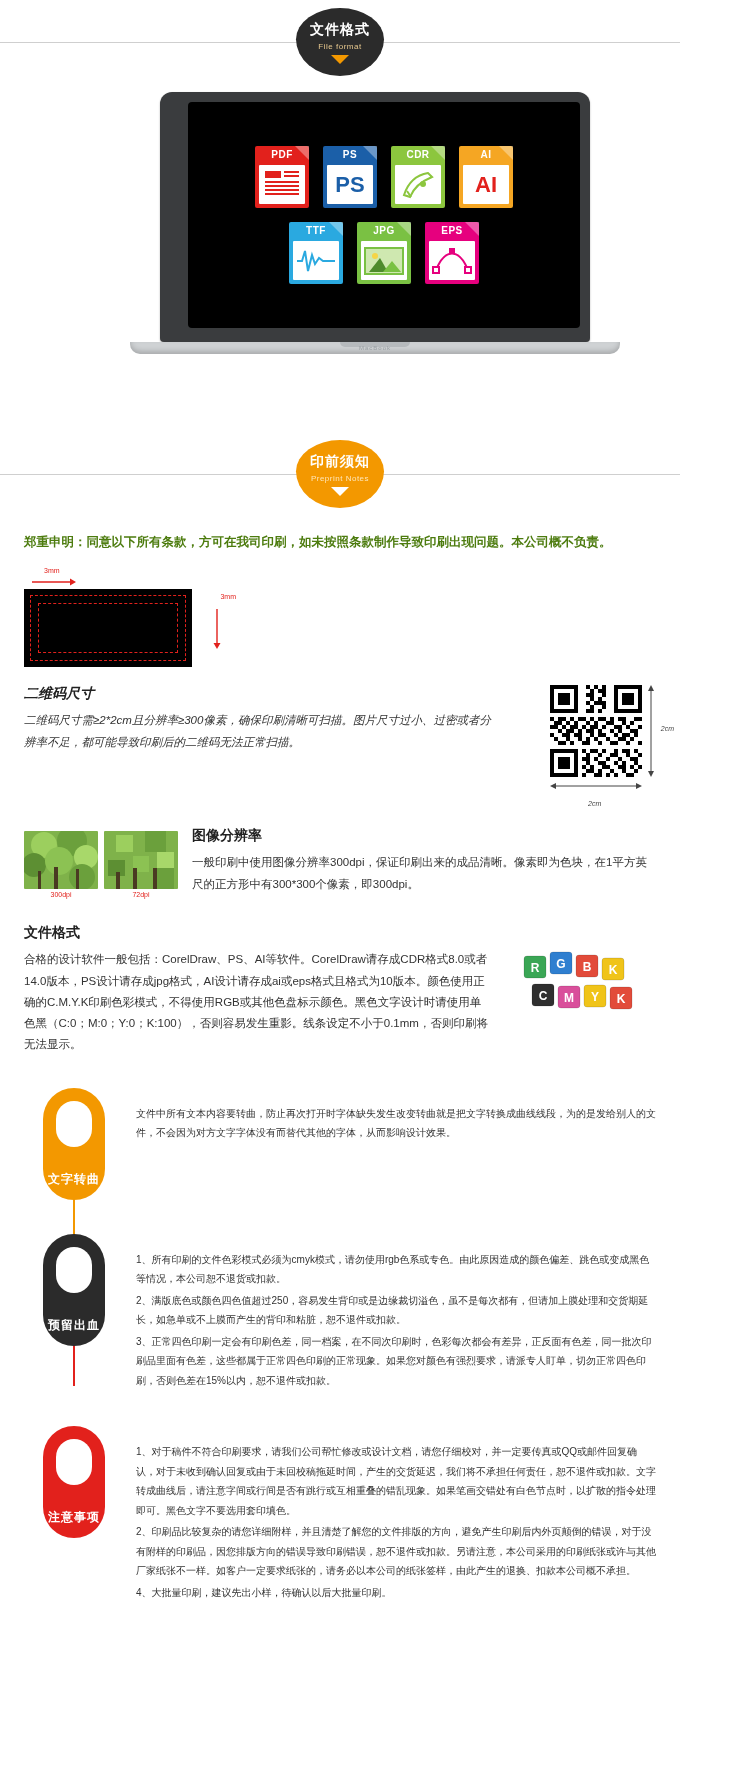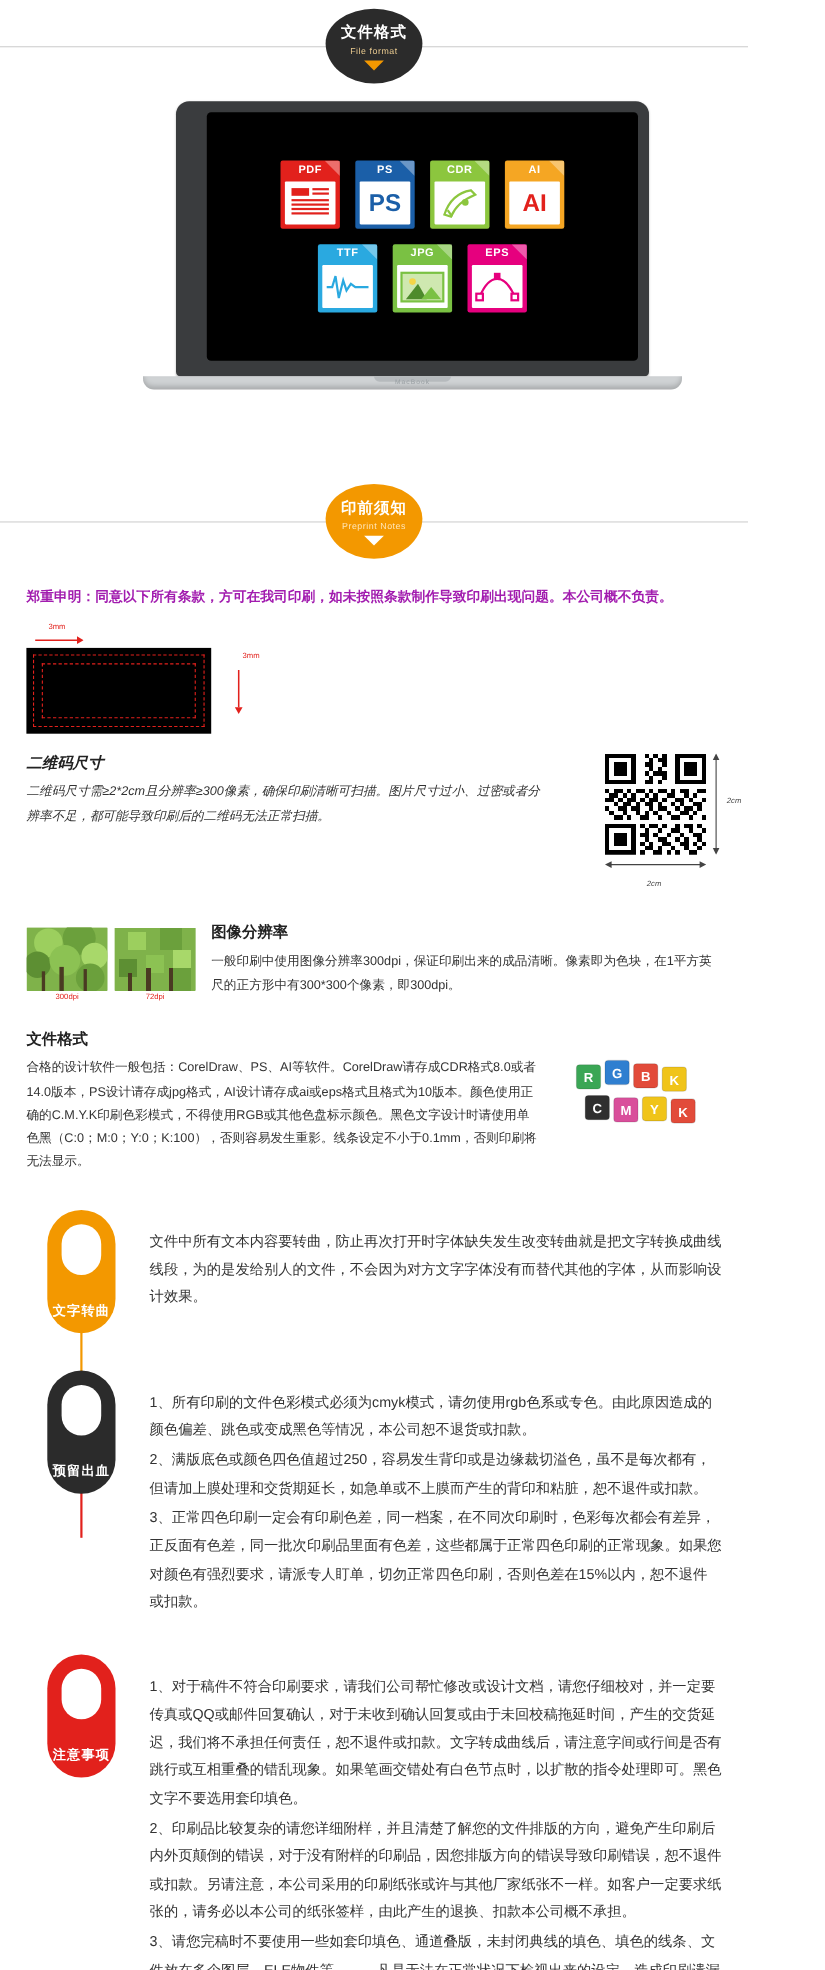--- a/index.html
+++ b/index.html
@@ -82,21 +82,21 @@
     position:absolute; left:50%; transform:translateX(-50%); top:0;
     width:70px; height:5px; background:#b6babd; border-radius:0 0 6px 6px;
   }
   .laptop-label {
     position:absolute; bottom:3px; left:0; right:0; text-align:center;
     font-size:6px; color:#9aa0a4; letter-spacing:1px;
   }
 
   
   .statement {
-    margin:14px 24px 0 24px; font-size:12.5px; font-weight:bold; color:#a21caf;
+    margin:14px 24px 0 24px; font-size:12.5px; font-weight:bold; color:#4d7c0f;
     line-height:1.7;
   }
   .blk { margin:18px 24px 0 24px; position:relative; }
   .blk h3 { font-size:14px; margin:0 0 7px 0; font-weight:bold; color:#222; }
   .blk p { font-size:11.5px; line-height:1.85; margin:0; color:#333; }
 
   .bleed-row { display:flex; gap:16px; align-items:flex-start; }
   .bleed-art {
     width:168px; height:78px; background:#000; position:relative; flex:none; margin-top:18px;
   }
@@ -146,21 +146,21 @@
   }
   .pill.orange { background:#f39800; }
   .pill.dark   { background:#2b2b2b; }
   .pill.red    { background:#e2211c; }
   .connector {
     position:absolute; left:50%; transform:translateX(-50%); top:100px; bottom:-40px;
     width:2px; background:#f39800; z-index:1;
   }
   .connector.dark { background:#e2211c; }
   .pill-text { flex:1; padding:16px 24px 0 4px; }
-  .pill-text p { font-size:13px; line-height:1.95; margin:0 0 2px 0; color:#333; }
+  .pill-text p { font-size:10px; line-height:1.95; margin:0 0 2px 0; color:#333; }
 </style>
 </head>
 <body>
 
 <div class="page">
 
   <div class="badge-wrap">
     <div class="badge-line"></div>
     <div class="badge">
       <div class="cn">文件格式</div>
@@ -452,21 +452,21 @@
         <svg style="position:absolute; left:0; bottom:-16px;" width="92" height="14" viewBox="0 0 92 14">
           <line x1="2" y1="7" x2="90" y2="7" stroke="#444" stroke-width="1"></line>
           <polygon points="6,4 0,7 6,10" fill="#444"></polygon>
             <polygon points="86,4 92,7 86,10" fill="#444"></polygon>
         </svg>
         <span class="qr-dim-h" style="left:38px; bottom:-30px;">2cm</span>
       </div>
     </div>
   </div>
 
-  <div class="blk" style="margin-top:44px;">
+  <div class="blk" style="margin-top:32px;">
     <div class="res-row">
       <div class="res-imgs">
         <div class="res-img">
           <div class="ph">
             <svg width="74" height="58" viewBox="0 0 74 58">
               <rect width="74" height="58" fill="#7fb24a"></rect>
               <circle cx="20" cy="14" r="13" fill="#9ccf5e"></circle>
                 <circle cx="48" cy="10" r="15" fill="#6ba03c"></circle>
               <circle cx="62" cy="26" r="12" fill="#a8d86a"></circle>
                 <circle cx="10" cy="34" r="12" fill="#5d8f33"></circle>
@@ -573,20 +573,19 @@
     <div class="pill-row">
       <div class="pill-col">
         <div class="pill red">
           <div class="hole"></div>
           <div class="plabel">注意事项</div>
         </div>
       </div>
       <div class="pill-text">
         <p>1、对于稿件不符合印刷要求，请我们公司帮忙修改或设计文档，请您仔细校对，并一定要传真或QQ或邮件回复确认，对于未收到确认回复或由于未回校稿拖延时间，产生的交货延迟，我们将不承担任何责任，恕不退件或扣款。文字转成曲线后，请注意字间或行间是否有跳行或互相重叠的错乱现象。如果笔画交错处有白色节点时，以扩散的指令处理即可。黑色文字不要选用套印填色。</p>
         <p>2、印刷品比较复杂的请您详细附样，并且清楚了解您的文件排版的方向，避免产生印刷后内外页颠倒的错误，对于没有附样的印刷品，因您排版方向的错误导致印刷错误，恕不退件或扣款。另请注意，本公司采用的印刷纸张或许与其他厂家纸张不一样。如客户一定要求纸张的，请务必以本公司的纸张签样，由此产生的退换、扣款本公司概不承担。</p>
-        <p>3、请您完稿时不要使用一些如套印填色、通道叠版，未封闭典线的填色、填色的线条、文件放在多个图层、ELE物件等……，凡是无法在正常状况下检视出来的设定，造成印刷遗漏错误，恕不退件或扣款。</p>
         <p>4、大批量印刷，建议先出小样，待确认以后大批量印刷。</p>
       </div>
     </div>
 
   </div>
 
 </div>
 
 </body></html>

